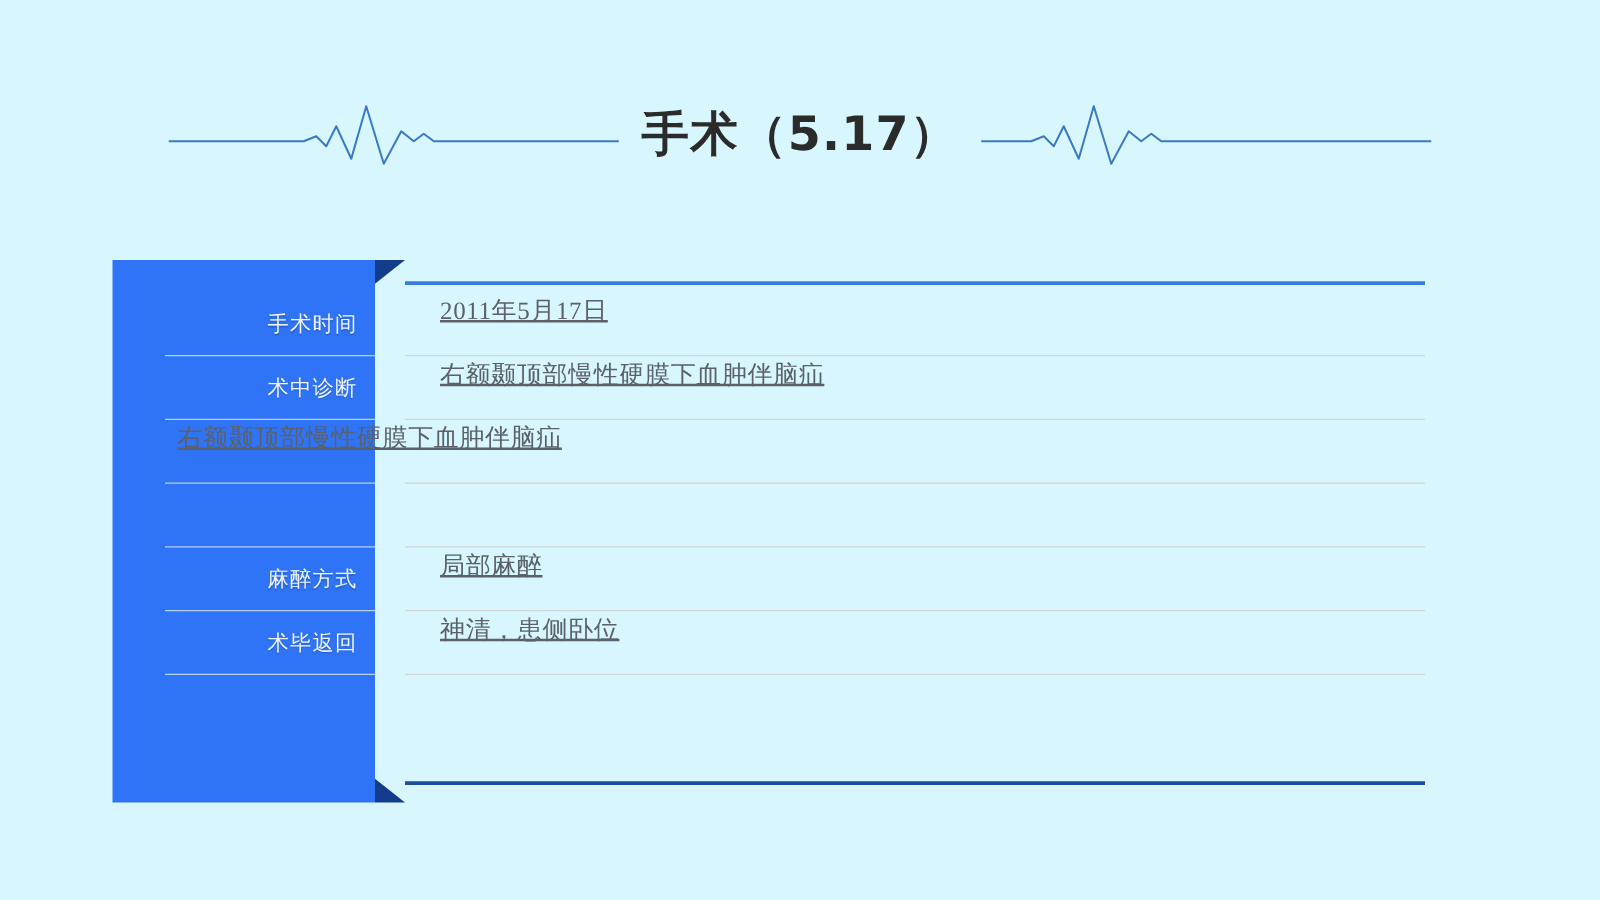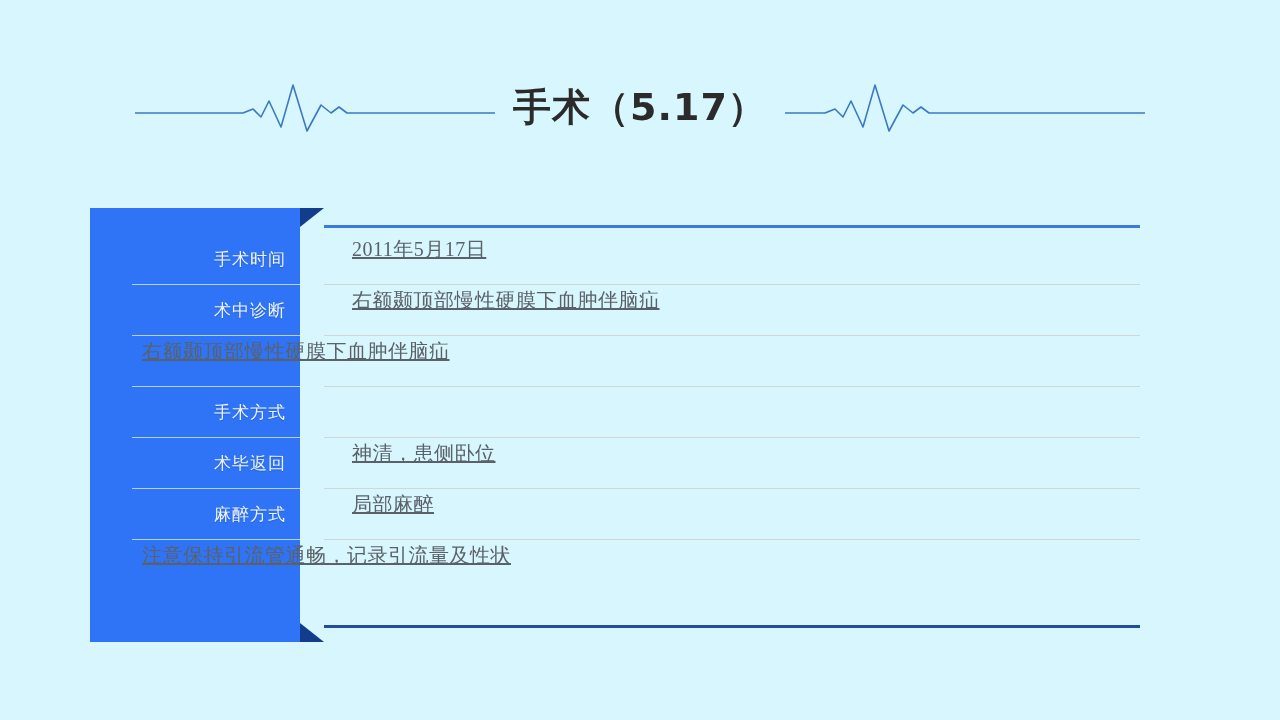--- a/index.html
+++ b/index.html
@@ -225,44 +225,42 @@
 
     <div class="info-row">
       <div class="row-value">
         <span class="vline">右额颞顶部慢性硬膜下血肿伴脑疝</span>
       </div>
       <div class="divider-left"></div>
       <div class="divider-right"></div>
     </div>
 
     <div class="info-row">
-      <div class="row-label">手术方式</div>
+      <div class="divider-left"></div>
+      <div class="divider-right"></div>
+    </div>
+
+    <div class="info-row">
+      <div class="row-label">麻醉方式</div>
+      <div class="row-value">
+        <span class="vline">局部麻醉</span>
+      </div>
       <div class="divider-left"></div>
       <div class="divider-right"></div>
     </div>
 
     <div class="info-row">
       <div class="row-label">术毕返回</div>
       <div class="row-value">
         <span class="vline">神清，患侧卧位</span>
       </div>
       <div class="divider-left"></div>
       <div class="divider-right"></div>
     </div>
 
-    <div class="info-row">
-      <div class="row-label">麻醉方式</div>
-      <div class="row-value">
-        <span class="vline">局部麻醉</span>
-      </div>
-      <div class="divider-left"></div>
-      <div class="divider-right"></div>
-    </div>
-
     <div class="info-row tall last">
       <div class="row-value">
-        <span class="vline">注意保持引流管通畅，记录引流量及性状</span>
       </div>
 
     </div>
 
   </div>
 </div>
 
 </body></html>

